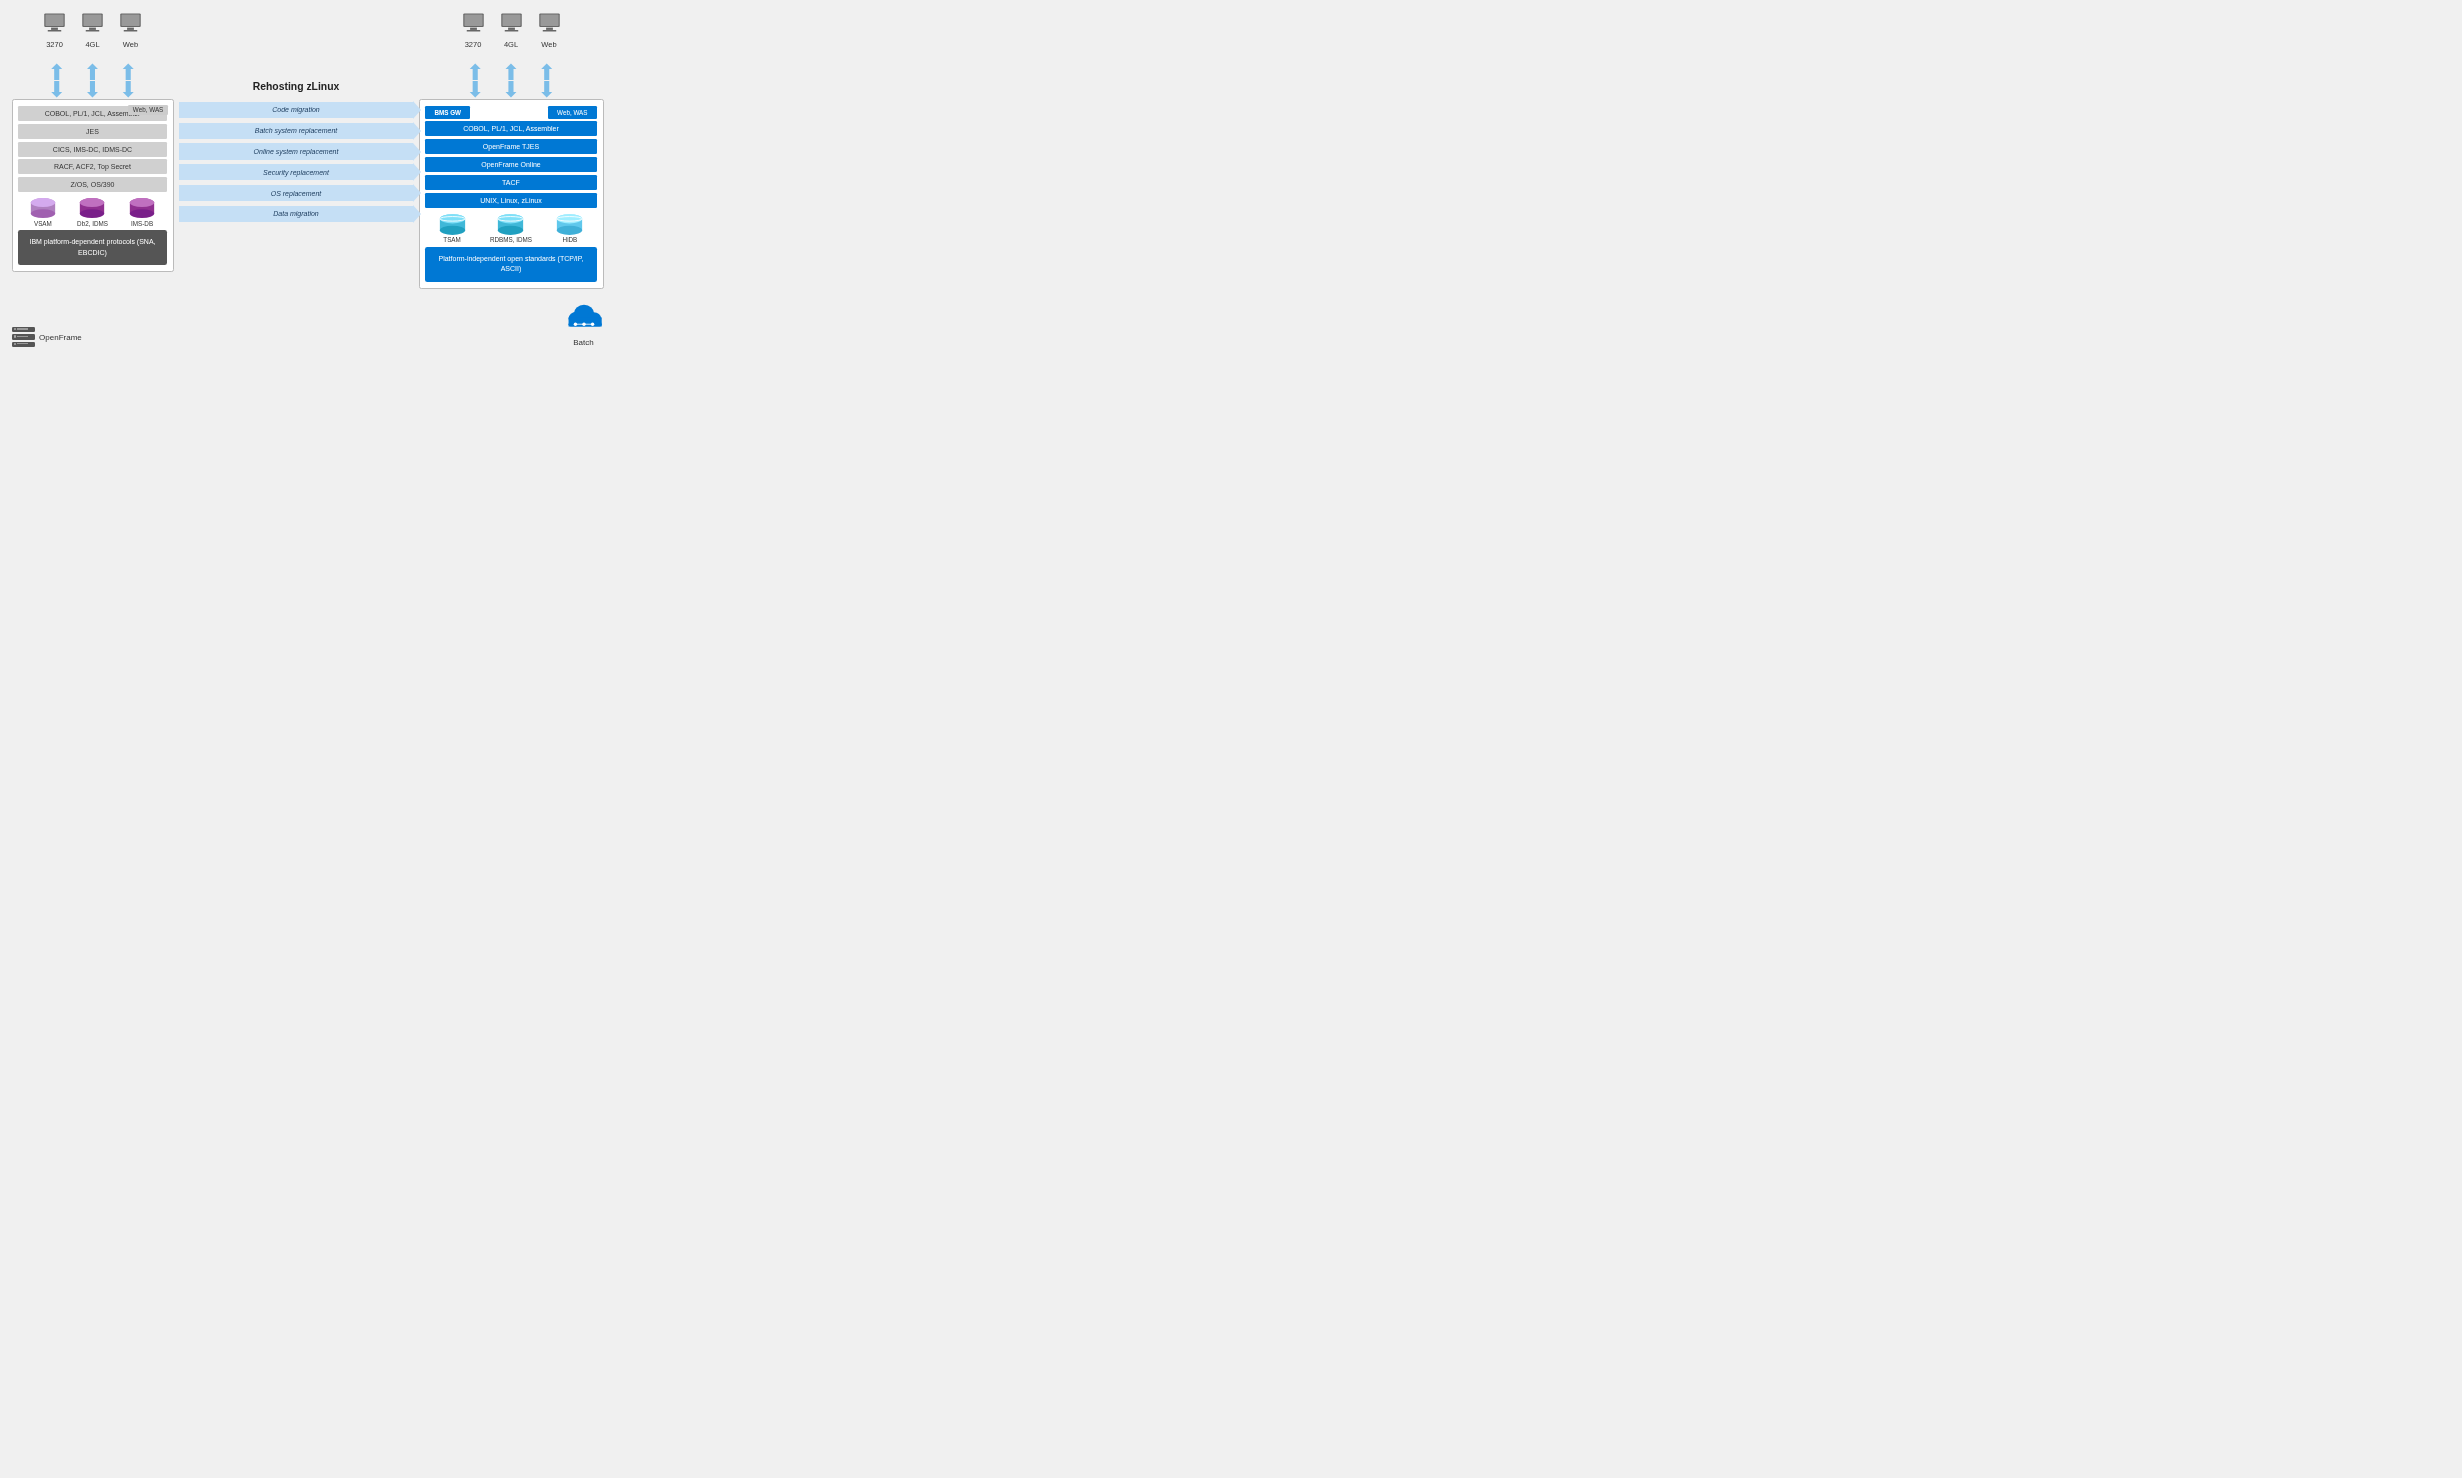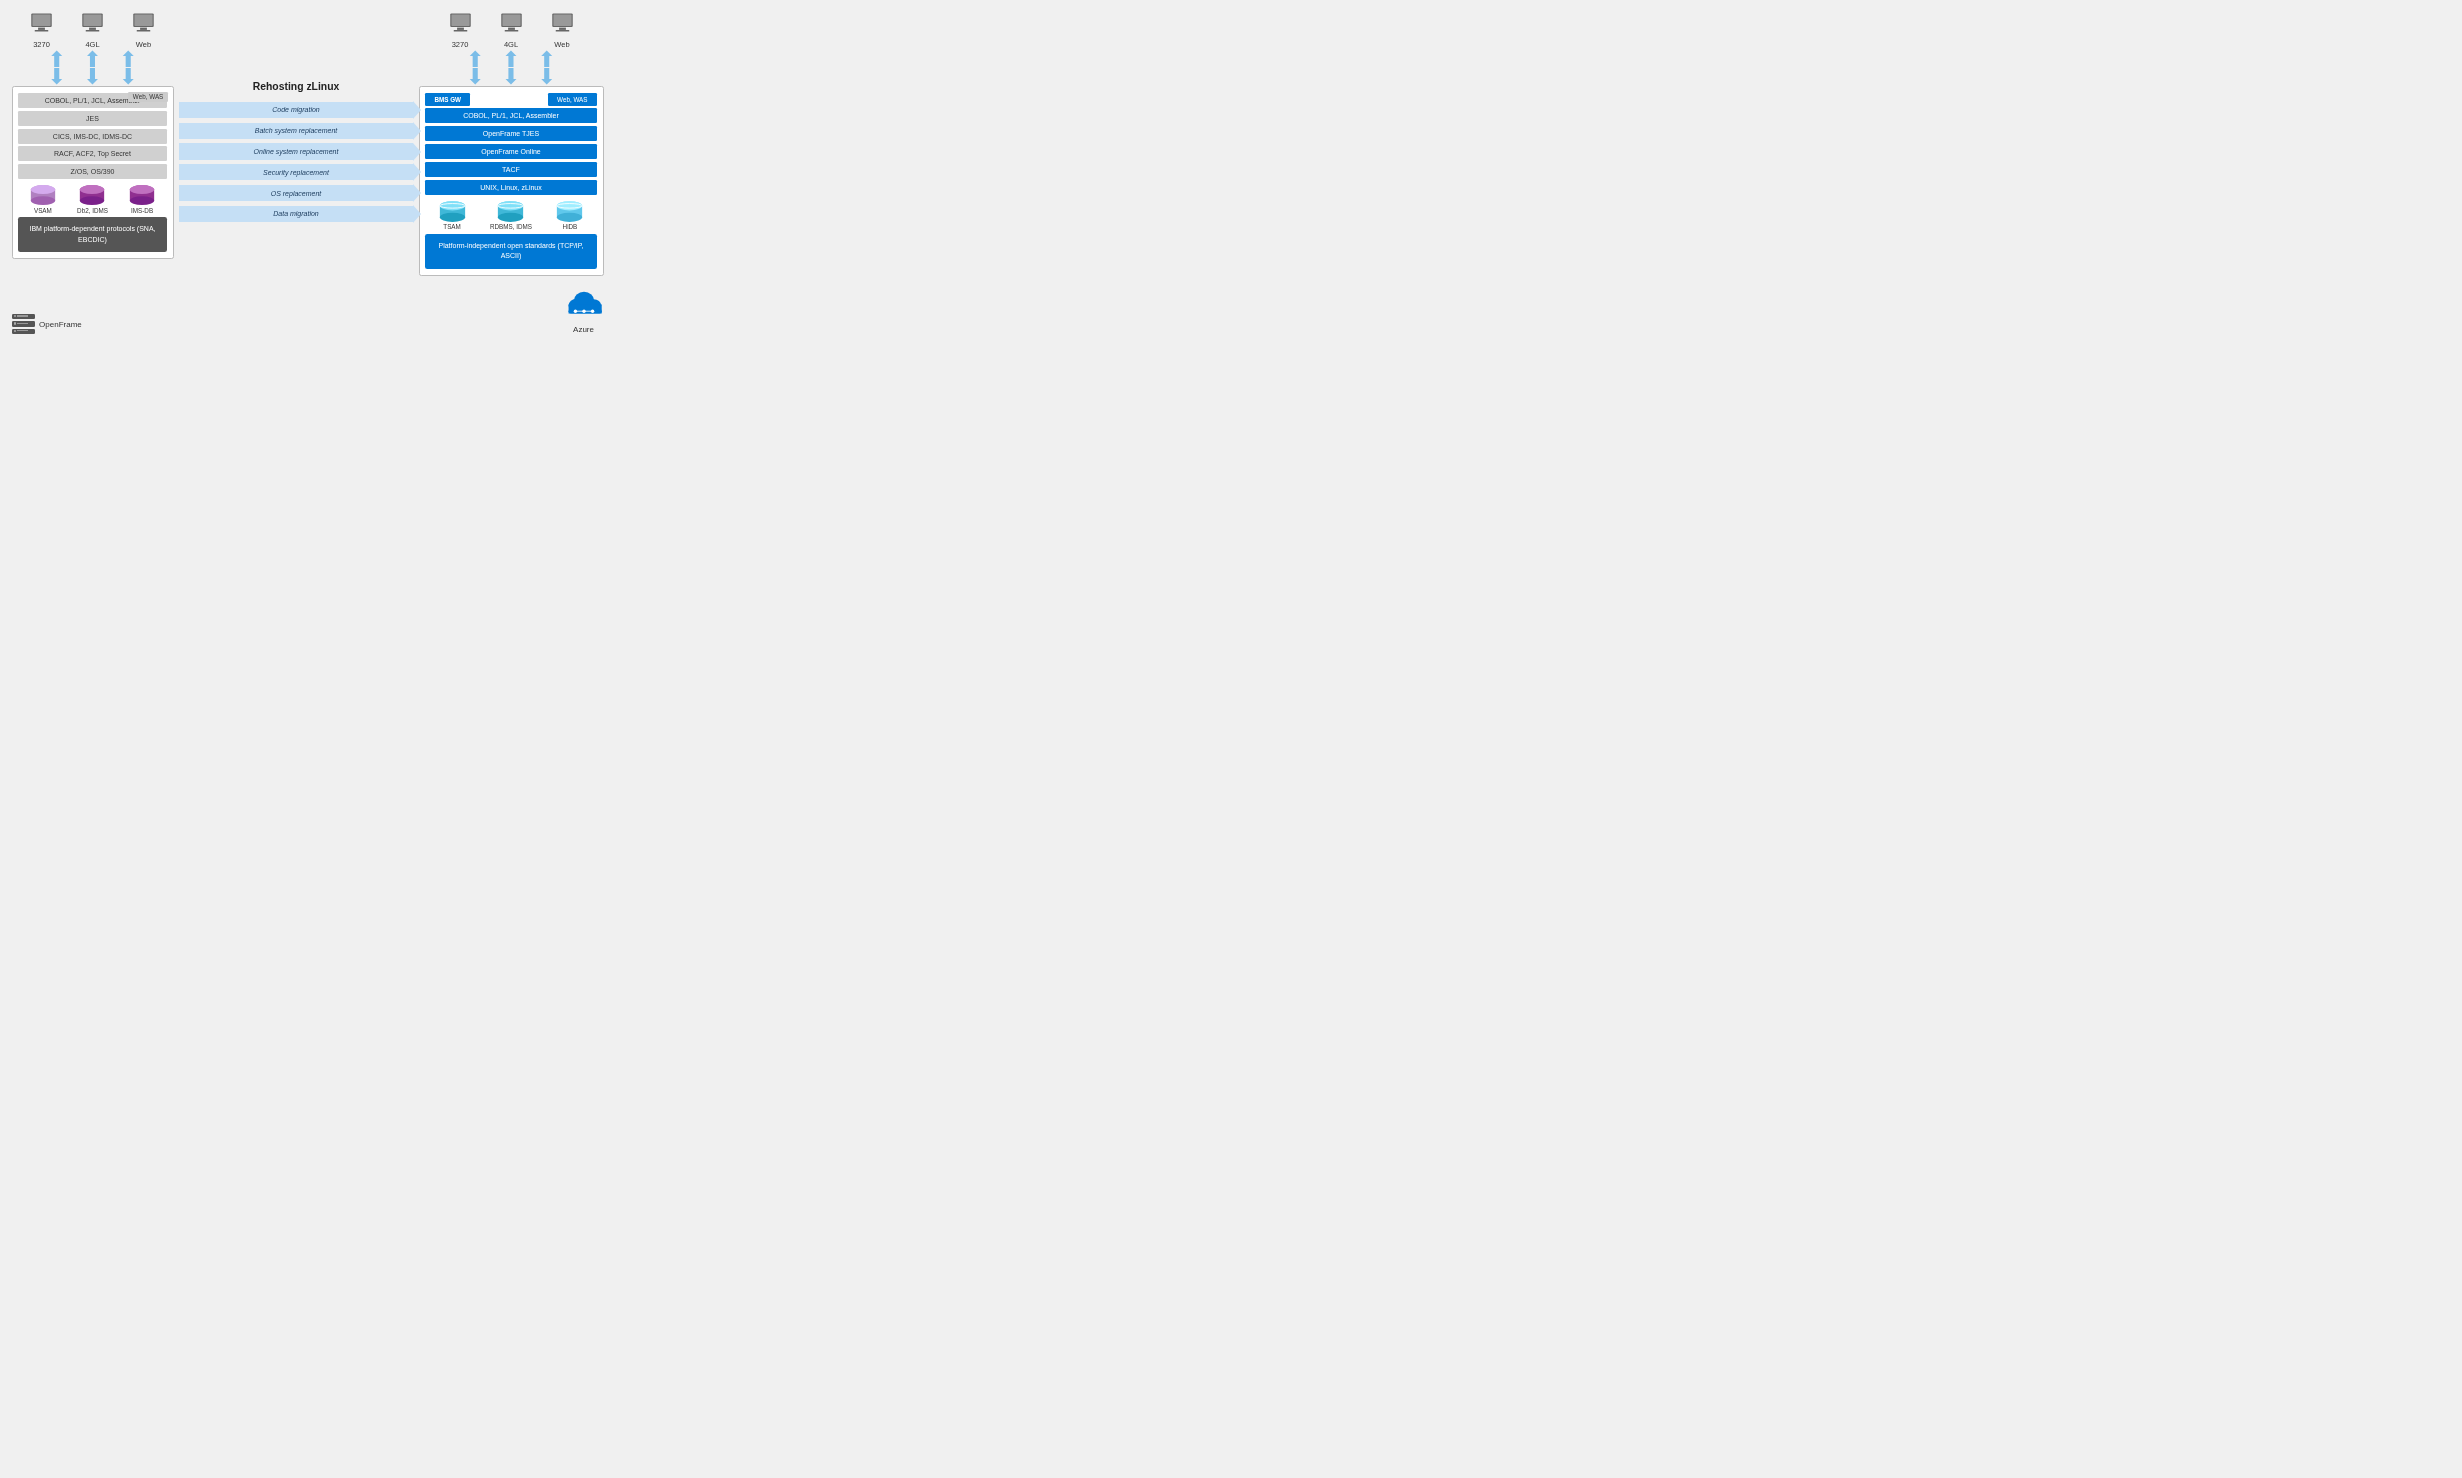--- a/index.html
+++ b/index.html
@@ -20,22 +20,22 @@
     
     .left-section {
       display: flex;
       flex-direction: column;
       align-items: center;
       width: 162px;
       flex-shrink: 0;
     }
     .terminals-row {
       display: flex;
-      gap: 26px;
-      margin-bottom: 2px;
+      gap: 13px;
+      margin-bottom: 15px;
     }
     .terminal-item {
       display: flex;
       flex-direction: column;
       align-items: center;
       gap: 2.3px;
     }
     .monitor-icon {
       color: #555;
       font-size: 21px;
@@ -552,16 +552,16 @@
         <rect x="8" y="30" width="58" height="16" fill="#0078d4"></rect>
         <rect x="8" y="38" width="58" height="8" rx="4" fill="#0078d4"></rect>
 
         <circle cx="20" cy="42" r="3" fill="white"></circle>
         <circle cx="35" cy="42" r="3" fill="white"></circle>
         <circle cx="50" cy="42" r="3" fill="white"></circle>
         <line x1="20" y1="42" x2="35" y2="42" stroke="white" stroke-width="1.5"></line>
         <line x1="35" y1="42" x2="50" y2="42" stroke="white" stroke-width="1.5"></line>
       </svg>
     </div>
-    <span class="azure-label">Azure</span>
+    <span class="azure-label">Batch</span>
   </div>
 </div>
 
 
 </body></html>

